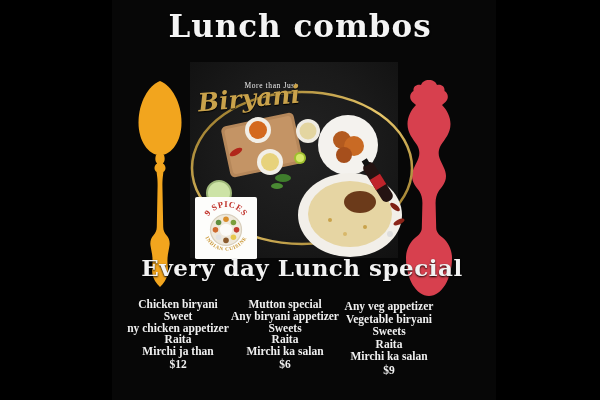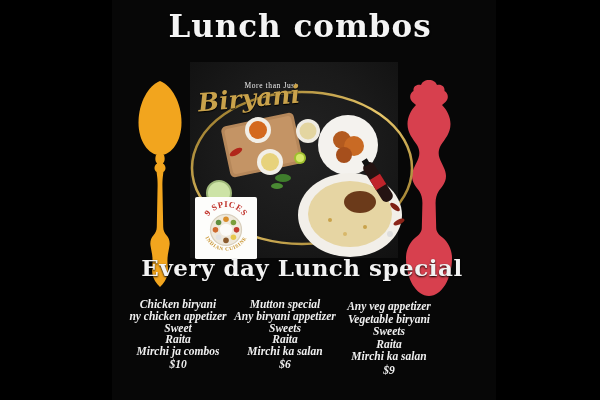--- a/index.html
+++ b/index.html
@@ -23,21 +23,21 @@
     font-size:7.5px;letter-spacing:.6px;color:#efefef;font-family:"Liberation Serif",serif;}
   .brand-script{position:absolute;left:4px;top:22px;width:110px;text-align:center;
     font-family:"DejaVu Serif",serif;font-style:italic;font-weight:700;font-size:25px;
     color:#c9a24b;transform:rotate(-5deg);text-shadow:0 1px 1px #000;}
   .logo-box{position:absolute;left:5px;top:135px;}
 
   .subtitle{position:absolute;left:0;top:254px;width:604px;margin:0;text-align:center;
     font-family:"DejaVu Serif",serif;font-weight:700;font-size:23px;color:#f2f2f2;
     letter-spacing:.5px;text-shadow:0 1px 2px #000;}
 
-  .menu{position:absolute;left:0;top:297px;width:600px;height:90px;font-style:italic;}
+  .menu{position:absolute;left:0;top:297px;width:600px;height:90px;}
   .combo-col{position:absolute;width:136px;text-align:center;color:#f0f0f0;
     font-family:"Liberation Serif",serif;font-weight:700;font-size:11.5px;line-height:11.8px;}
   .combo-col .line{white-space:nowrap;}
   .col-1{left:110px;top:2px;}
   .col-2{left:217px;top:2px;}
   .col-3{left:321px;top:3px;line-height:12.6px;}
   .price{margin-top:1px;}
 </style>
 </head>
 <body>
@@ -140,25 +140,25 @@
         <textPath href="#arcBot" startOffset="50%" text-anchor="middle">INDIAN CUISINE</textPath>
       </text>
     </svg>
   </div>
 
   <h2 class="subtitle">Every day Lunch special</h2>
 
   <div class="menu">
     <div class="combo-col col-1">
       <div class="line">Chicken biryani</div>
+      <div class="line">Sweet</div>
       <div class="line">ny chicken appetizer</div>
-      <div class="line">Sweet</div>
       <div class="line">Raita</div>
-      <div class="line">Mirchi ja combos</div>
-      <div class="line price">$10</div>
+      <div class="line">Mirchi ja than</div>
+      <div class="line price">$12</div>
     </div>
     <div class="combo-col col-2">
       <div class="line">Mutton special</div>
       <div class="line">Any biryani appetizer</div>
       <div class="line">Sweets</div>
       <div class="line">Raita</div>
       <div class="line">Mirchi  ka salan</div>
       <div class="line price">$6</div>
     </div>
     <div class="combo-col col-3">

